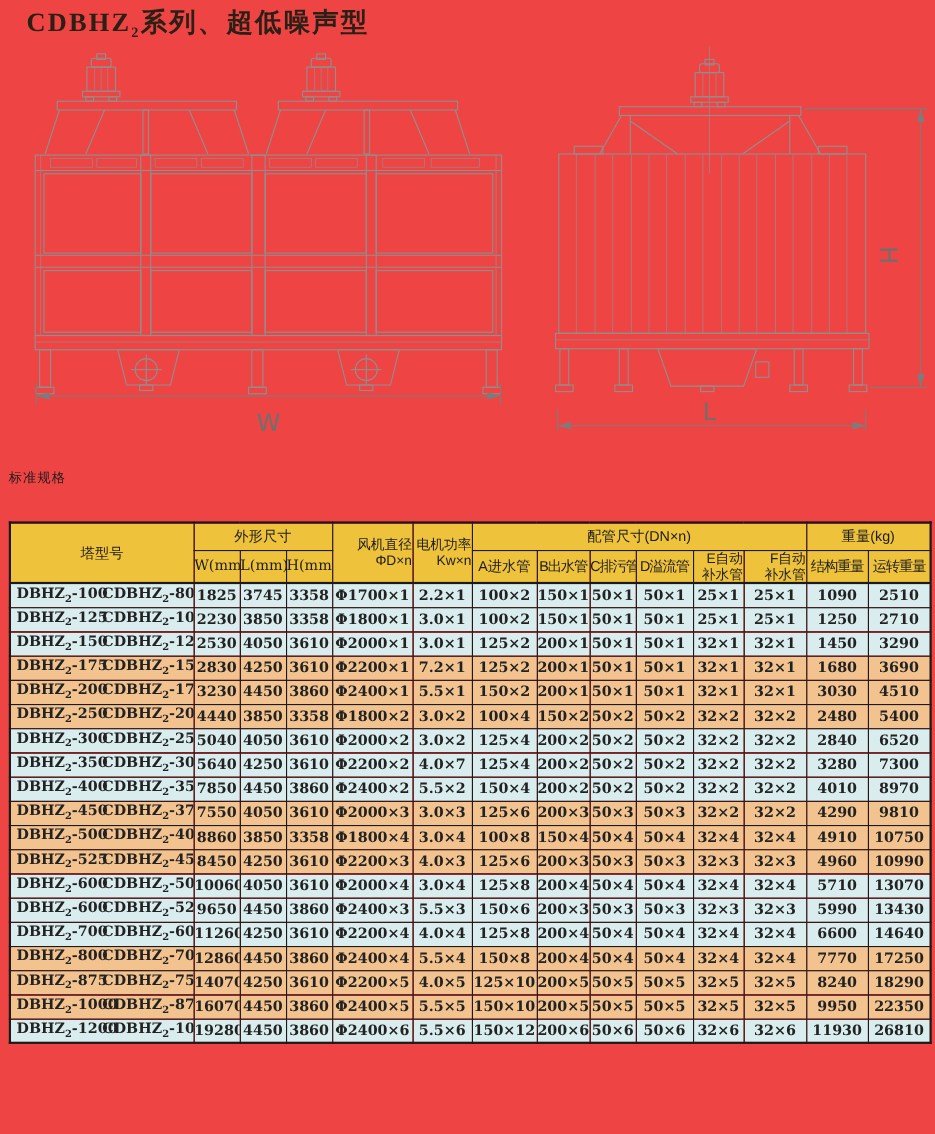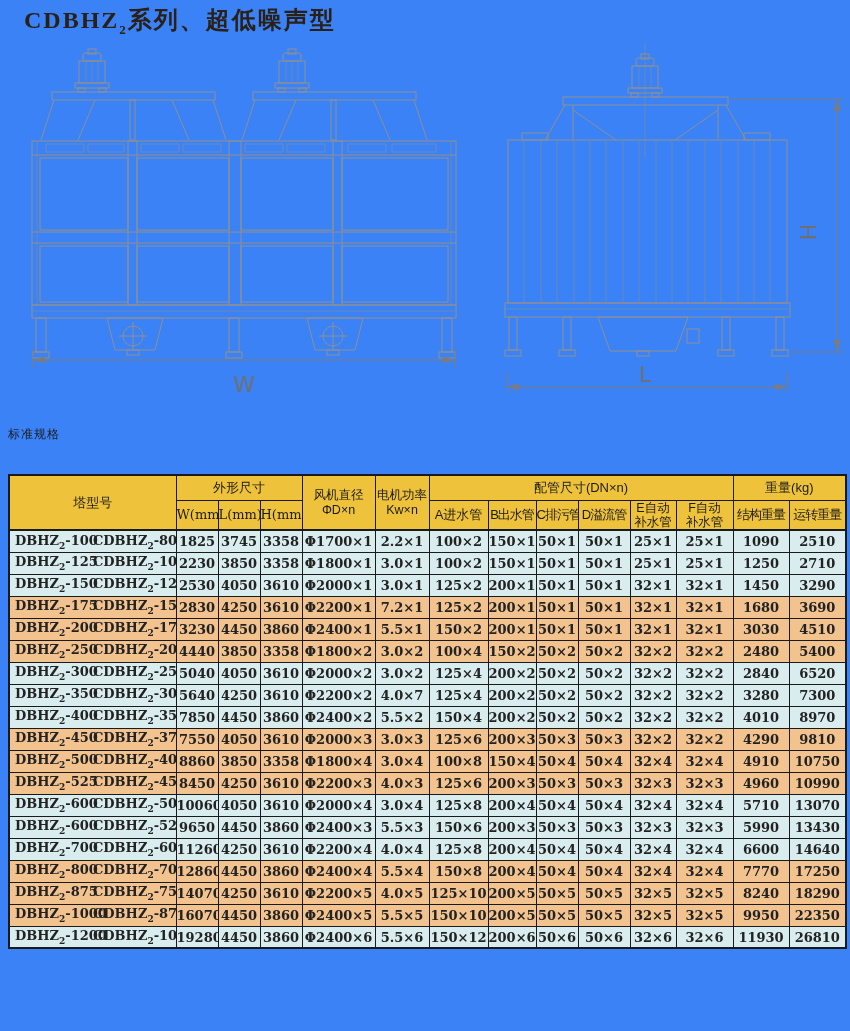--- a/index.html
+++ b/index.html
@@ -1,16 +1,16 @@
 <!DOCTYPE html>
 <html style="--gold: #efc23c; --blue: #d9edef; --peach: #f2c28f; --border: #1a1a1a; --title: #2b2016; --line: #8f8f8f;"><head>
 <meta charset="utf-8">
 <style>
   html,body{margin:0;padding:0;background:#ffffff;}
-  .page{position:relative;width:850px;height:1031px;background:#3b82f6;overflow:hidden;
+  .page{position:relative;width:850px;height:1031px;background:#ef4444;overflow:hidden;
         font-family:"Liberation Sans","DejaVu Sans",sans-serif;}
 
   
   .title{position:absolute;left:24px;top:4px;margin:0;
          font-family:"Liberation Serif","DejaVu Serif",serif;
          font-weight:bold;font-size:24px;letter-spacing:2px;color:var(--title,#2b2016);}
   .title sub{font-size:13px;}
 
   
   .drawing-svg{position:absolute;left:0;top:0;}
@@ -29,21 +29,21 @@
   .spec-table{position:absolute;left:8px;top:474px;border-collapse:collapse;
               table-layout:fixed;width:837px;border:2px solid var(--border,#1a1a1a);}
   .spec-table th,.spec-table td{border:1px solid var(--border,#1a1a1a);
               text-align:center;vertical-align:middle;padding:0;
               overflow:hidden;white-space:nowrap;color:#1c1c1c;}
   .spec-table thead{border-bottom:2px solid var(--border,#1a1a1a);}
   .spec-table thead th{background:var(--gold,#efc23c);font-weight:normal;font-size:13px;}
   .spec-table thead tr.h1{height:25px;}
   .spec-table thead tr.h2{height:30px;}
   .th-model{font-size:14px;}
-  .two-line div{line-height:1.15;font-size:12.5px;}
+  .two-line div{line-height:1.15;font-size:12.5px;text-align:right;}
   .th-sub{font-size:12.5px;font-family:"DejaVu Serif","Liberation Serif",serif;}
   .narrow{font-size:12px;letter-spacing:-1px;}
   .wcell{font-size:12.5px;}
   .spec-table tbody tr{height:22px;font-weight:bold;}
   .spec-table tbody td{font-family:"DejaVu Serif","Liberation Serif",serif;
               font-size:13px;color:#222;}
   .row-blue td{background:var(--blue,#d9edef);}
   .row-peach td{background:var(--peach,#f2c28f);}
   .model-cell{text-align:left !important;padding-left:5px !important;}
   .model-cell .m1{display:inline-block;width:78px;}

